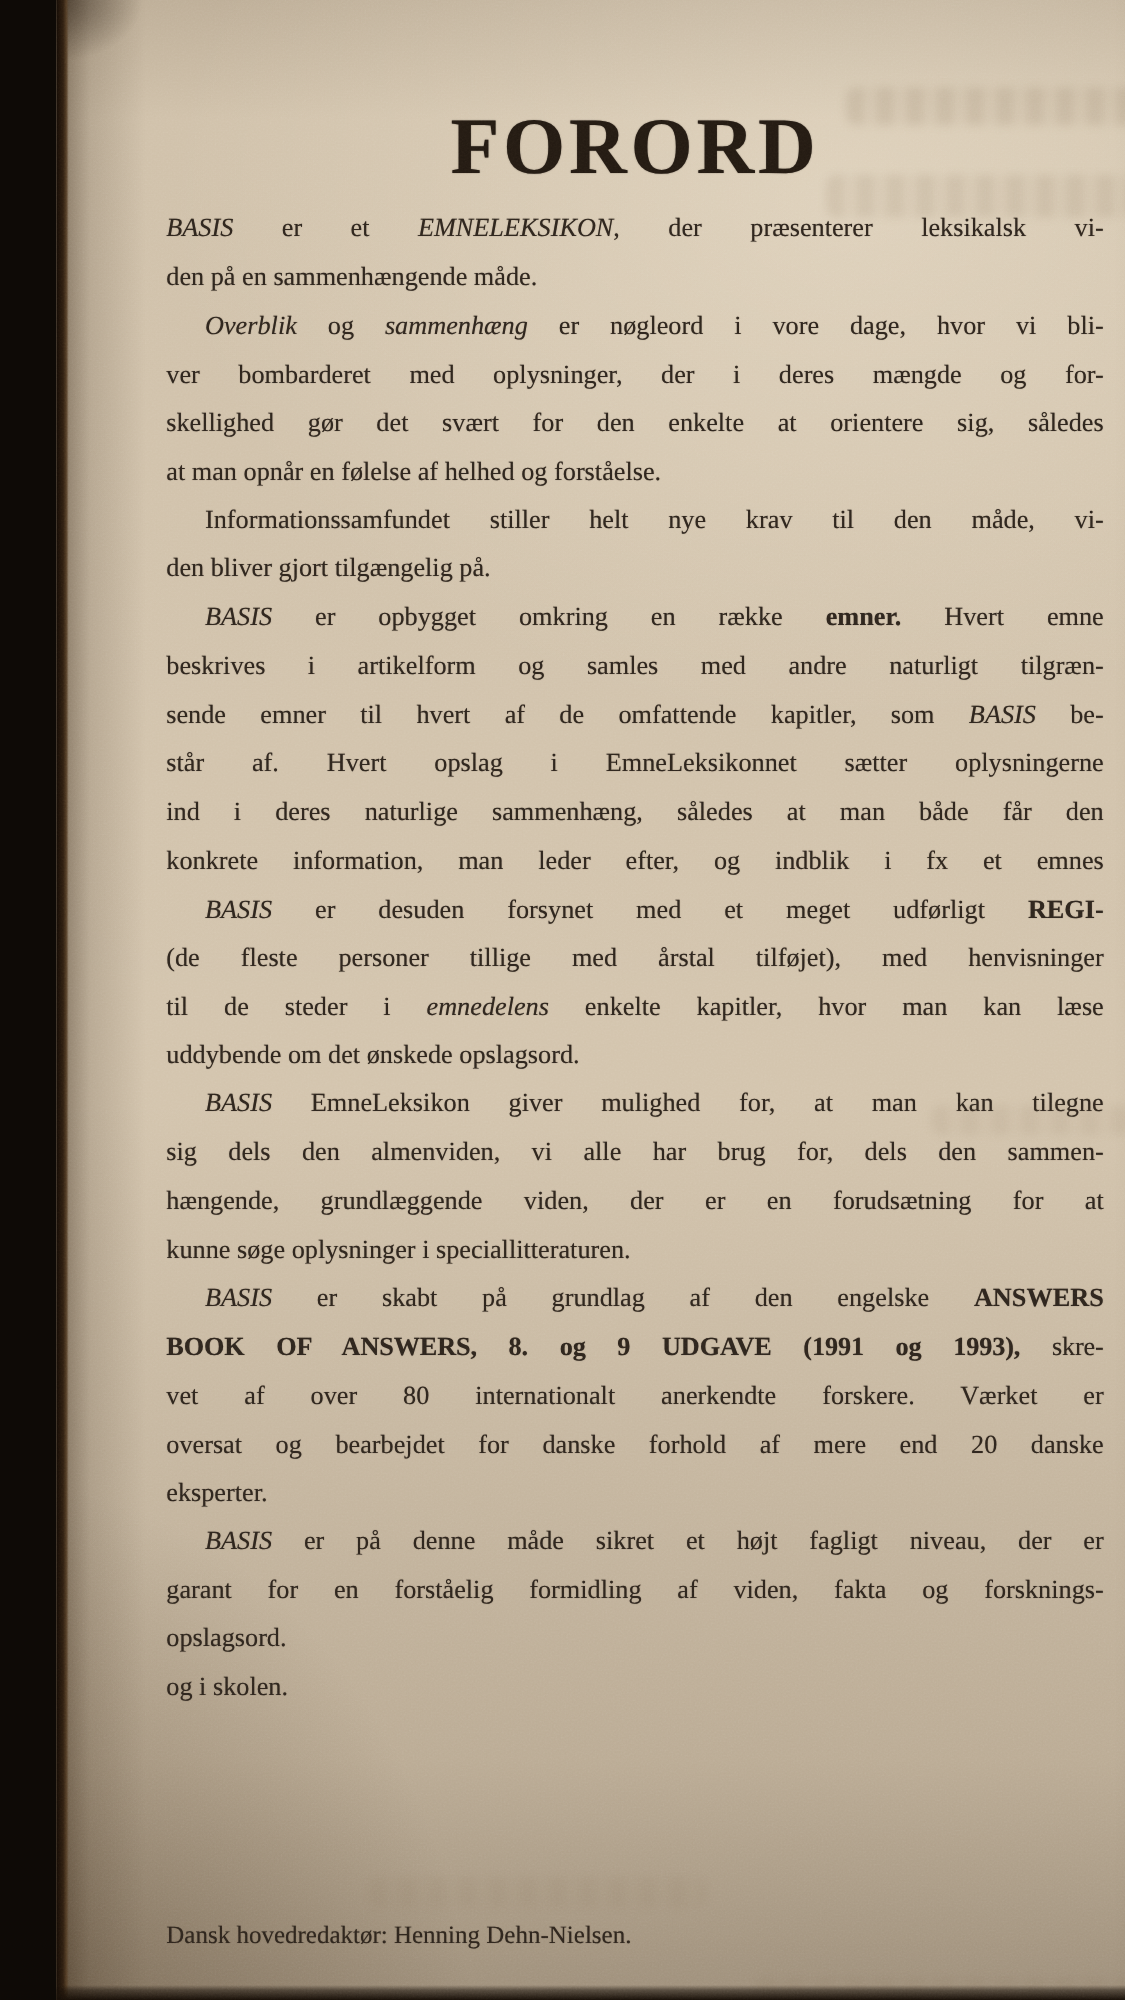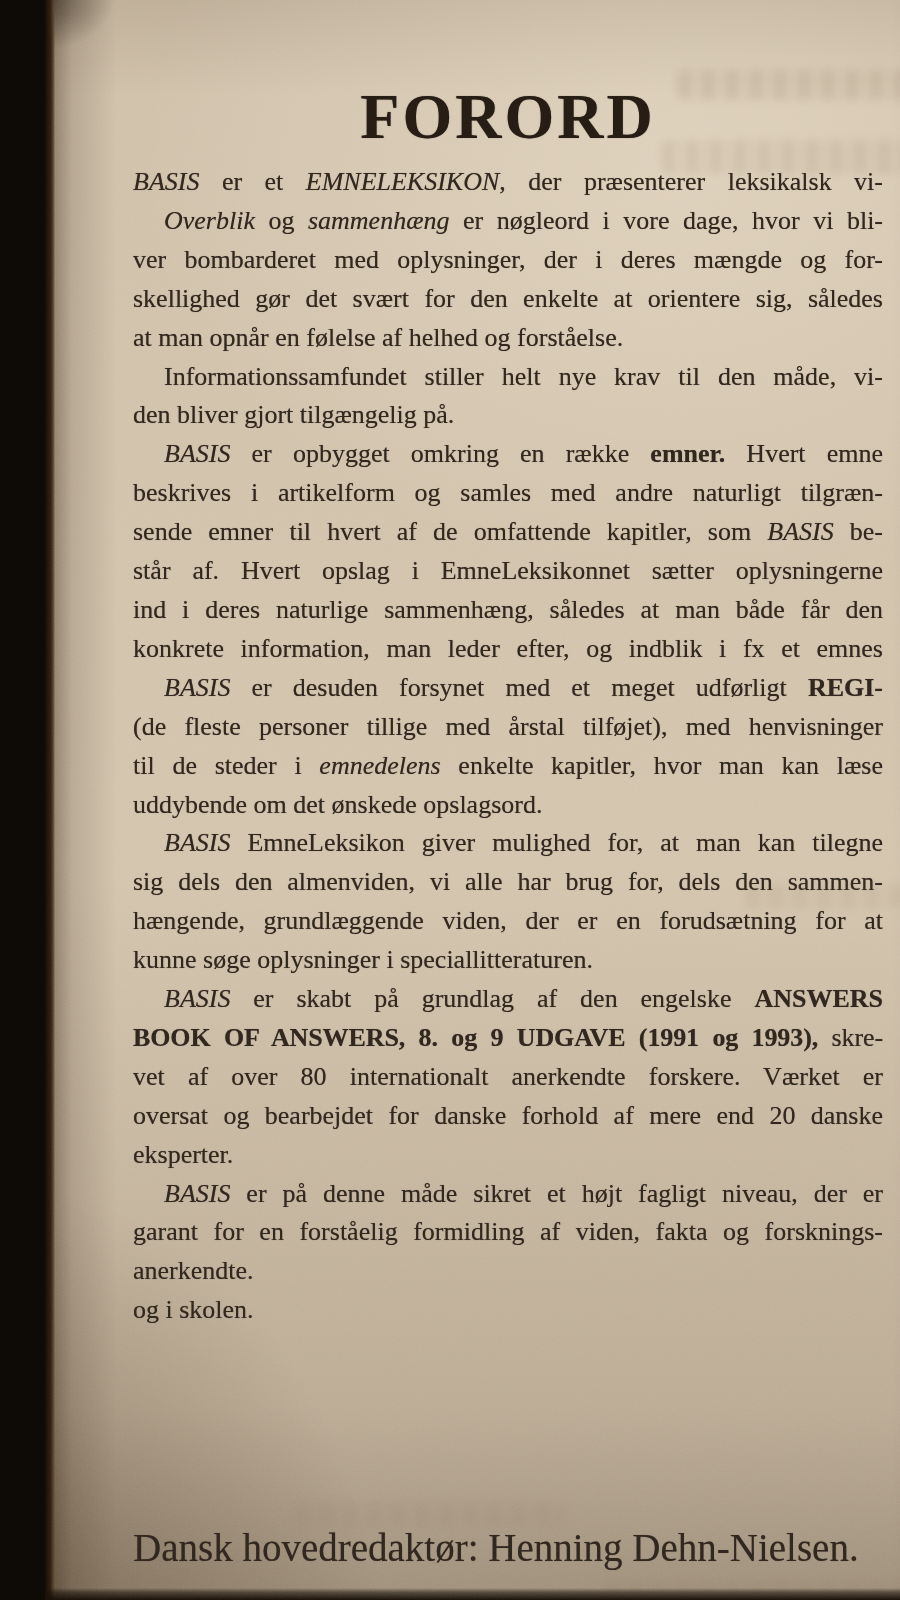--- a/index.html
+++ b/index.html
@@ -30,35 +30,35 @@
     background:radial-gradient(ellipse at 0% 0%,rgba(30,19,9,0.55),rgba(30,19,9,0) 70%);
   }
   .title{
     position:absolute;left:88px;top:38px;width:750px;
     font-size:64px;line-height:72px;text-align:center;
     letter-spacing:3px;color:#231a12;
     text-shadow:0 0 1px rgba(35,26,18,0.65);
   }
   .body-text{
     position:absolute;left:88px;top:163px;width:750px;
-    font-size:26px;color:#2d241c;
+    font-size:21px;color:#2d241c;
     text-shadow:0 0 0.8px rgba(45,32,22,0.55);
   }
   .para{margin:0;}
   .line{
     line-height:38.9px;
     text-align:justify;text-align-last:justify;
   }
   .line.last{text-align-last:left;}
   .line.ind{text-indent:31px;}
   .i{font-style:italic;}
   .b{font-weight:bold;}
   .footer-line{
     position:absolute;left:88px;top:1528px;width:750px;
-    font-size:39px;line-height:40px;color:#2d241c;
+    font-size:20px;line-height:40px;color:#2d241c;
     text-shadow:0 0 0.8px rgba(45,32,22,0.55);
   }
   .smudge{
     position:absolute;filter:blur(4px);border-radius:8px;
     background:repeating-linear-gradient(90deg,rgba(128,106,80,0.34) 0 14px,rgba(128,106,80,0.10) 14px 24px);
     opacity:0.5;
   }
   .smudge.s1{left:632px;top:70px;width:250px;height:30px;}
   .smudge.s2{left:616px;top:140px;width:248px;height:34px;opacity:0.42;}
   .smudge.s3{left:700px;top:884px;width:160px;height:24px;opacity:0.30;}
@@ -68,20 +68,21 @@
 </style>
 </head>
 <body>
 
 <div class="stage">
   <h1 class="title">FORORD</h1>
 
   <div class="body-text">
       <div class="para">
         <div class="line"><span class="i">BASIS</span><span> er et </span><span class="i">EMNELEKSIKON</span><span>, der præsenterer leksikalsk vi-</span></div>
+        <div class="line last"><span>den på en sammenhængende måde.</span></div>
       </div>
       <div class="para">
         <div class="line ind"><span class="i">Overblik</span><span> og </span><span class="i">sammenhæng</span><span> er nøgleord i vore dage, hvor vi bli-</span></div>
         <div class="line"><span>ver bombarderet med oplysninger, der i deres mængde og for-</span></div>
         <div class="line"><span>skellighed gør det svært for den enkelte at orientere sig, således</span></div>
         <div class="line last"><span>at man opnår en følelse af helhed og forståelse.</span></div>
       </div>
       <div class="para">
         <div class="line ind"><span>Informationssamfundet stiller helt nye krav til den måde, vi-</span></div>
         <div class="line last"><span>den bliver gjort tilgængelig på.</span></div>
@@ -109,21 +110,21 @@
       <div class="para">
         <div class="line ind"><span class="i">BASIS</span><span> er skabt på grundlag af den engelske </span><span class="b">ANSWERS</span></div>
         <div class="line" style="letter-spacing: -0.1px;"><span class="b">BOOK OF ANSWERS, 8. og 9 UDGAVE (1991 og 1993),</span><span> skre-</span></div>
         <div class="line"><span>vet af over 80 internationalt anerkendte forskere. Værket er</span></div>
         <div class="line"><span>oversat og bearbejdet for danske forhold af mere end 20 danske</span></div>
         <div class="line last"><span>eksperter.</span></div>
       </div>
       <div class="para">
         <div class="line ind"><span class="i">BASIS</span><span> er på denne måde sikret et højt fagligt niveau, der er</span></div>
         <div class="line"><span>garant for en forståelig formidling af viden, fakta og forsknings-</span></div>
-        <div class="line last"><span>anerkendte.</span></div>
+        <div class="line last"><span>opslagsord.</span></div>
       </div>
       <div class="para">
         <div class="line last"><span>og i skolen.</span></div>
       </div>
     </div>
 
   <div class="footer-line">Dansk hovedredaktør: Henning Dehn-Nielsen.</div>
 
   <div class="smudge s1"></div>
   <div class="smudge s2"></div>

